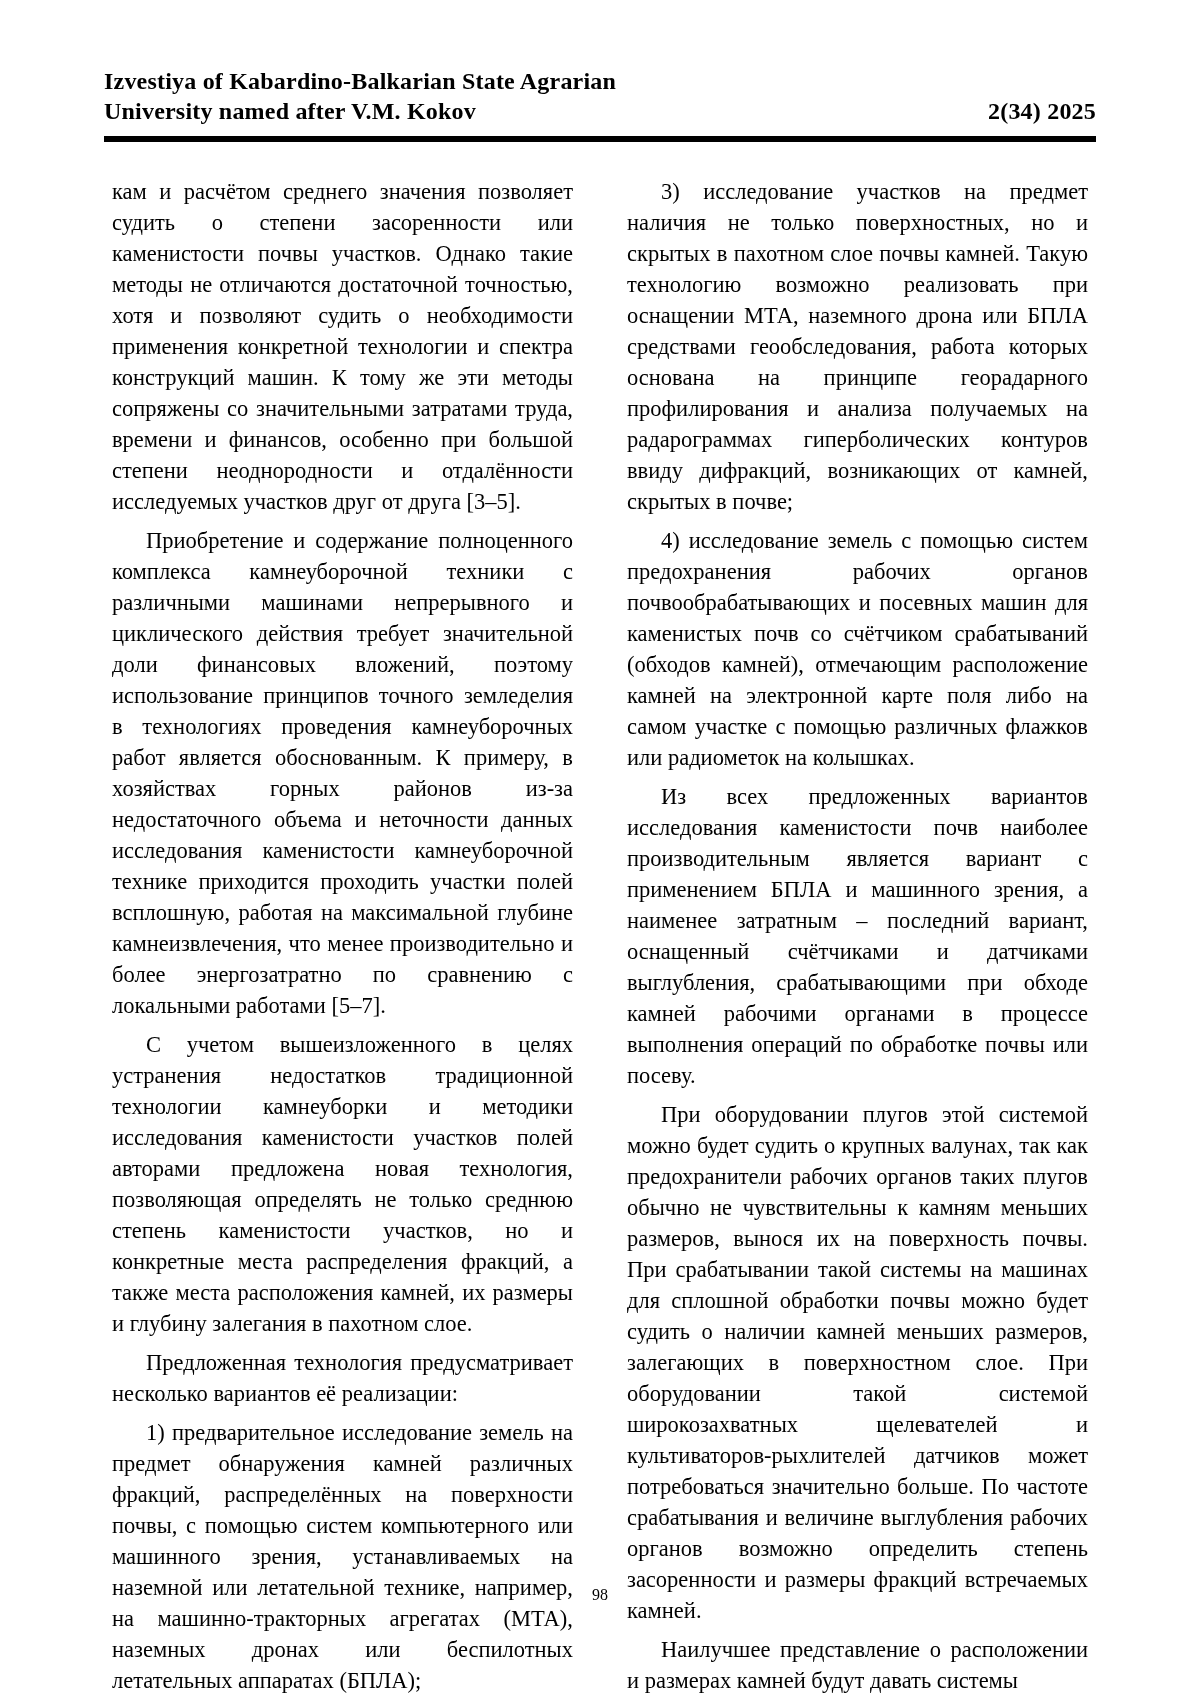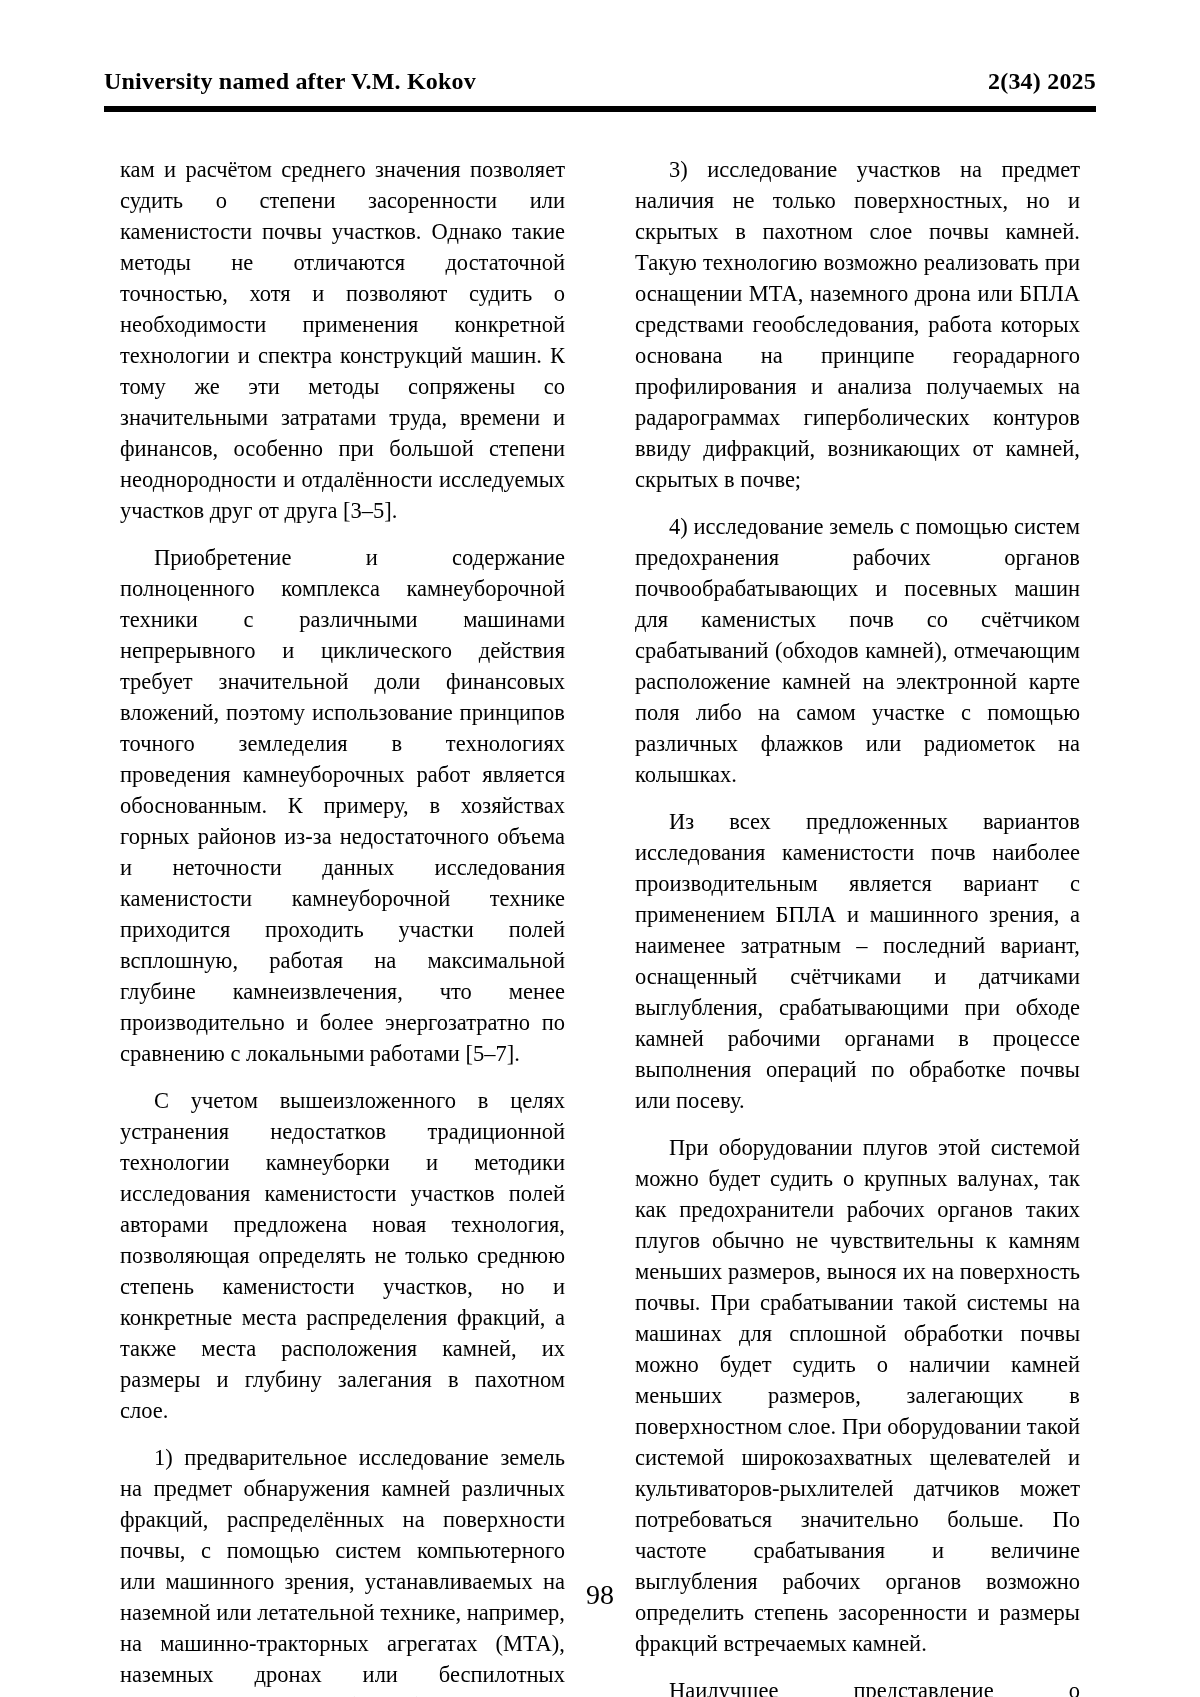--- a/index.html
+++ b/index.html
@@ -42,55 +42,57 @@
   }
   .col {
     flex: 1 1 0;
     font-size: 22.5px;
     line-height: 31px;
     text-align: justify;
     hyphens: auto;
     -webkit-hyphens: auto;
   }
   .para {
-    margin: 16px;
+    margin: 8px;
     padding: 0;
     text-indent: 34px;
   }
   .para.no-indent {
     text-indent: 0;
   }
   .page-footer {
     position: absolute;
     top: 1580px;
     left: 0;
     right: 0;
     text-align: center;
-    font-size: 28px;
+    font-size: 16px;
     line-height: 30px;
   }
 </style>
 </head>
 <body>
 
 <div class="page">
 
   <header class="page-header" lang="en">
+    <div>Izvestiya of Kabardino-Balkarian State Agrarian</div>
     <div class="header-issue-row">
       <span>University named after V.M. Kokov</span>
       <span>2(34) 2025</span>
     </div>
     <div class="header-rule"></div>
   </header>
 
   <main class="columns">
     <section class="col">
         <p class="para no-indent">кам и расчётом среднего значения позволяет судить о степени засоренности или каменистости почвы участков. Однако такие методы не отличаются достаточной точностью, хотя и позволяют судить о необходимости применения конкретной технологии и спектра конструкций машин. К тому же эти методы сопряжены со значительными затратами труда, времени и финансов, особенно при большой степени неоднородности и отдалённости исследуемых участков друг от друга [3–5].</p>
         <p class="para">Приобретение и содержание полноценного комплекса камнеуборочной техники с различными машинами непрерывного и циклического действия требует значительной доли финансовых вложений, поэтому использование принципов точного земледелия в технологиях проведения камнеуборочных работ является обоснованным. К примеру, в хозяйствах горных районов из-за недостаточного объема и неточности данных исследования каменистости камнеуборочной технике приходится проходить участки полей всплошную, работая на максимальной глубине камнеизвлечения, что менее производительно и более энергозатратно по сравнению с локальными работами [5–7].</p>
         <p class="para">С учетом вышеизложенного в целях устранения недостатков традиционной технологии камнеуборки и методики исследования каменистости участков полей авторами предложена новая технология, позволяющая определять не только среднюю степень каменистости участков, но и конкретные места распределения фракций, а также места расположения камней, их размеры и глубину залегания в пахотном слое.</p>
+        <p class="para">Предложенная технология предусматривает несколько вариантов её реализации:</p>
         <p class="para">1) предварительное исследование земель на предмет обнаружения камней различных фракций, распределённых на поверхности почвы, с помощью систем компьютерного или машинного зрения, устанавливаемых на наземной или летательной технике, например, на машинно-тракторных агрегатах (МТА), наземных дронах или беспилотных летательных аппаратах (БПЛА);</p>
         <p class="para">2) исследование земель на предмет обнаружения поверхностных камней различных фракций с помощью анализа снимков по-</p>
       </section>
     <section class="col">
         <p class="para">3) исследование участков на предмет наличия не только поверхностных, но и скрытых в пахотном слое почвы камней. Такую технологию возможно реализовать при оснащении МТА, наземного дрона или БПЛА средствами геообследования, работа которых основана на принципе георадарного профилирования и анализа получаемых на радарограммах гиперболических контуров ввиду дифракций, возникающих от камней, скрытых в почве;</p>
         <p class="para">4) исследование земель с помощью систем предохранения рабочих органов почвообрабатывающих и посевных машин для каменистых почв со счётчиком срабатываний (обходов камней), отмечающим расположение камней на электронной карте поля либо на самом участке с помощью различных флажков или радиометок на колышках.</p>
         <p class="para">Из всех предложенных вариантов исследования каменистости почв наиболее производительным является вариант с применением БПЛА и машинного зрения, а наименее затратным – последний вариант, оснащенный счётчиками и датчиками выглубления, срабатывающими при обходе камней рабочими органами в процессе выполнения операций по обработке почвы или посеву.</p>
         <p class="para">При оборудовании плугов этой системой можно будет судить о крупных валунах, так как предохранители рабочих органов таких плугов обычно не чувствительны к камням меньших размеров, вынося их на поверхность почвы. При срабатывании такой системы на машинах для сплошной обработки почвы можно будет судить о наличии камней меньших размеров, залегающих в поверхностном слое. При оборудовании такой системой широкозахватных щелевателей и культиваторов-рыхлителей датчиков может потребоваться значительно больше. По частоте срабатывания и величине выглубления рабочих органов возможно определить степень засоренности и размеры фракций встречаемых камней.</p>
         <p class="para">Наилучшее представление о расположении и размерах камней будут давать системы</p>
       </section>

